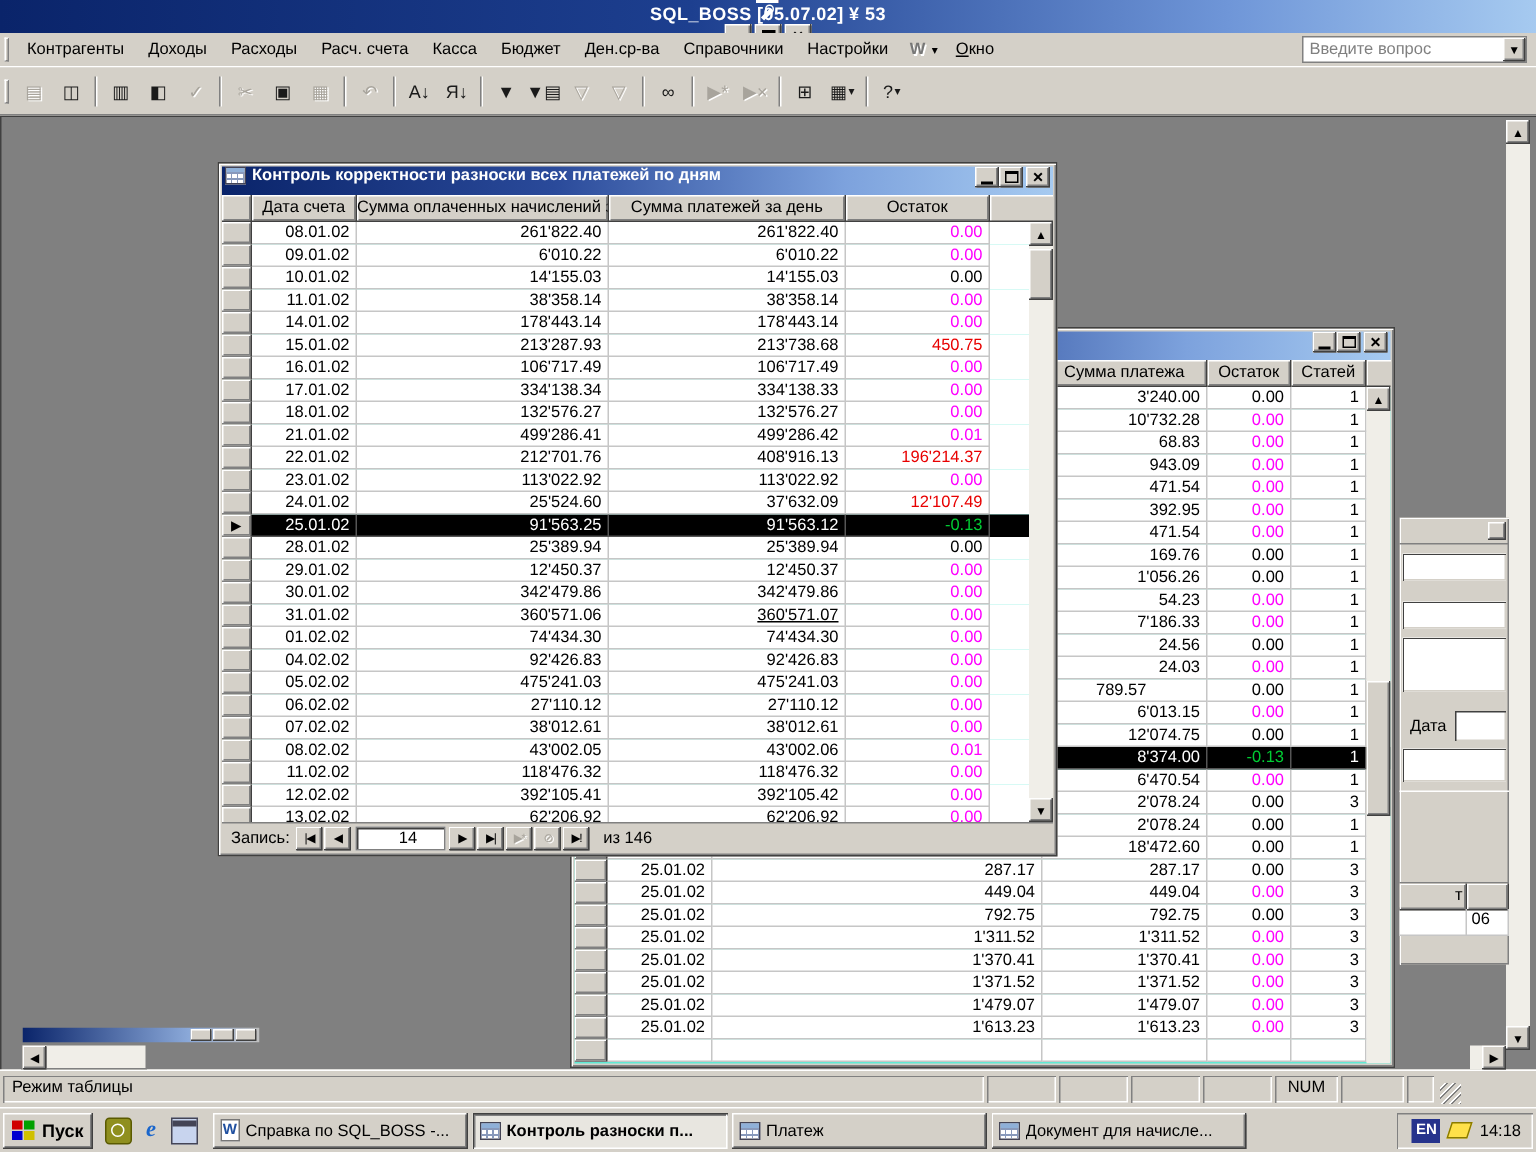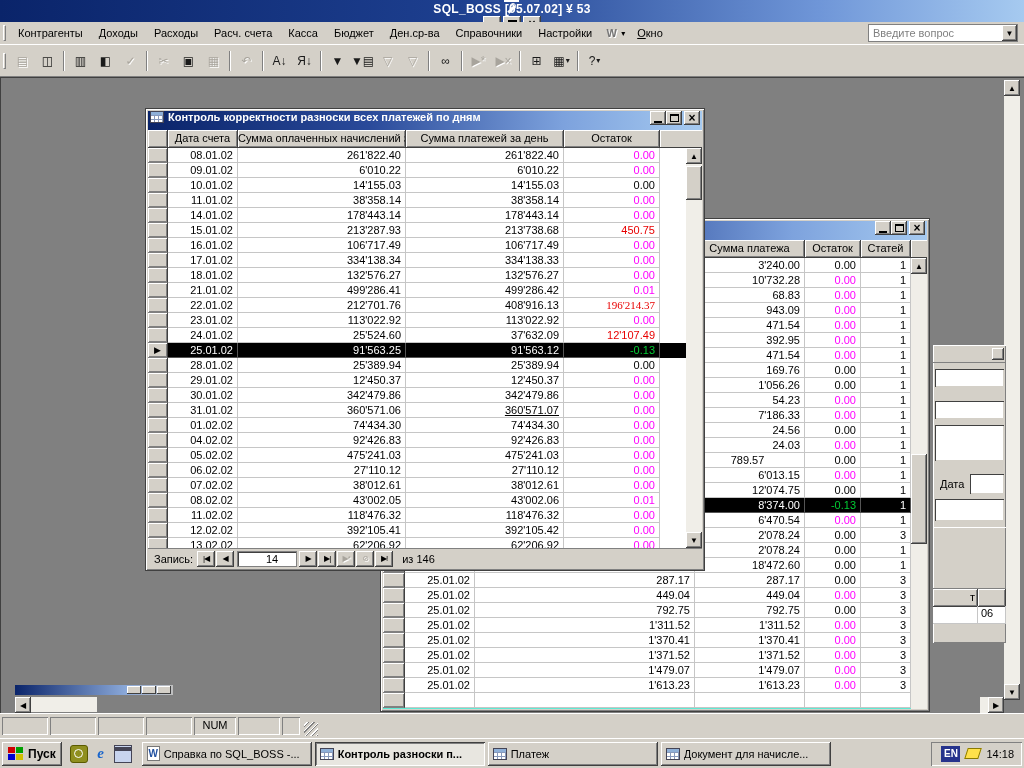--- a/index.html
+++ b/index.html
@@ -657,21 +657,21 @@
             <span class="t-cell" style="width: 70px;">21.01.02</span>
             <span class="t-cell" style="width: 168px;">499'286.41</span>
             <span class="t-cell" style="width: 158px;">499'286.42</span>
             <span class="t-cell c-m" style="width: 96px;">0.01</span>
           </div>
           <div class="t-row">
             <span class="t-selcell" style="width: 20px;"></span>
             <span class="t-cell" style="width: 70px;">22.01.02</span>
             <span class="t-cell" style="width: 168px;">212'701.76</span>
             <span class="t-cell" style="width: 158px;">408'916.13</span>
-            <span class="t-cell c-r" style="width: 96px; font-family: Liberation Serif, serif;">196'214.37</span>
+            <span class="t-cell c-r" style="width: 96px;">196'214.37</span>
           </div>
           <div class="t-row">
             <span class="t-selcell" style="width: 20px;"></span>
             <span class="t-cell" style="width: 70px;">23.01.02</span>
             <span class="t-cell" style="width: 168px;">113'022.92</span>
             <span class="t-cell" style="width: 158px;">113'022.92</span>
             <span class="t-cell c-m" style="width: 96px;">0.00</span>
           </div>
           <div class="t-row">
             <span class="t-selcell" style="width: 20px;"></span>
@@ -818,20 +818,21 @@
           <span class="nav-btn btnface">
             <span>▶!</span>
           </span>
         </span>
       <span class="nav-of">из 146</span>
     </div>
   </div>
 </div>
 
 <div class="statusbar">
+  <div class="sb-panel cellsunk" style="width:654px;">Режим таблицы</div>
   <div class="sb-panel cellsunk" style="width:46px;"></div>
   <div class="sb-panel cellsunk" style="width:46px;"></div>
   <div class="sb-panel cellsunk" style="width:46px;"></div>
   <div class="sb-panel cellsunk" style="width:46px;"></div>
   <div class="sb-panel cellsunk" style="width:42px;text-align:center;padding:0 2px;">NUM</div>
   <div class="sb-panel cellsunk" style="width:42px;"></div>
   <div class="sb-panel cellsunk" style="width:18px;"></div>
   <div class="sb-grip"></div>
 </div>
 

